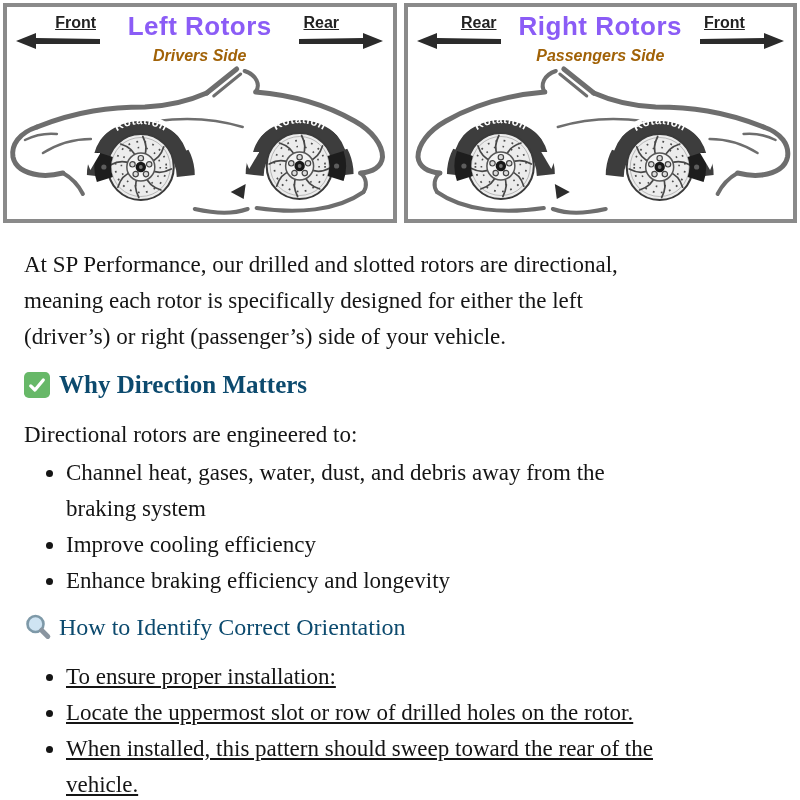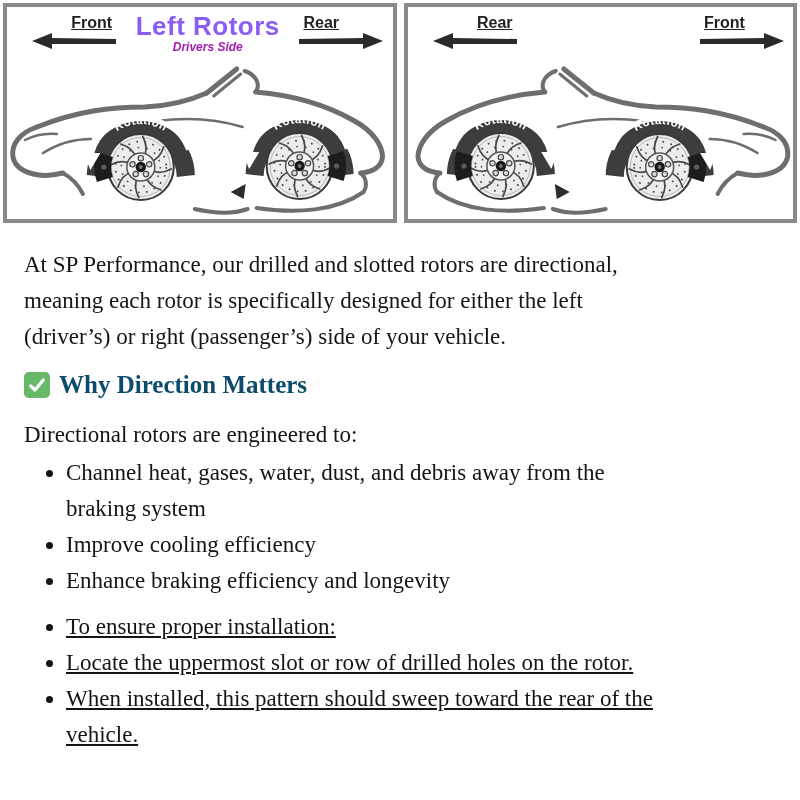--- a/index.html
+++ b/index.html
@@ -18,21 +18,20 @@
     gap: 7px;
     padding: 3px 3px 0 3px;
   }
   .panel {
     flex: 1;
     height: 220px;
     border: 4px solid #8a8a8a;
     background: #fff;
     position: relative;
     overflow: hidden;
-    padding-left: 16px;
   }
   .panel-head {
     display: flex;
     justify-content: space-between;
     align-items: flex-start;
     padding: 5px 9px 0 9px;
   }
   .dir {
     display: flex;
     flex-direction: column;
@@ -53,23 +52,23 @@
     font-weight: bold;
     font-size: 26px;
     line-height: 1.0;
     color: #8b5cf6;
     letter-spacing: 0.5px;
   }
   .panel-subtitle {
     font-family: "Liberation Sans", sans-serif;
     font-weight: bold;
     font-style: italic;
-    font-size: 12px;
-    color: #a21caf;
-    margin-top: 1px;
+    font-size: 16px;
+    color: #a16207;
+    margin-top: 8px;
   }
   .car-svg { position: absolute; left: 0; bottom: 0; width: 100%; height: 158px; }
 
   
   article { padding: 24px 24px 0 24px; font-size: 23px; line-height: 36px; }
   .intro { margin: 0 0 12px 0; white-space: pre-line; }
   .sec-head {
     display: flex; align-items: center; gap: 9px;
     font-size: 25px; font-weight: bold; color: #0c4a6e;
     margin: 0 0 14px 0; line-height: 36px;
@@ -191,20 +190,24 @@
   </section>
 
   <section class="panel">
     <div class="panel-head">
       <div class="dir dir-left">
         <span>Rear</span>
         <svg width="84" height="18" viewBox="0 0 84 18">
           <polygon points="0,9 20,1 20,6 84,7 84,12 20,12 20,17" fill="#2b2b2b"></polygon>
         </svg>
       </div>
+      <div class="title-block">
+        <div class="panel-title">Right Rotors</div>
+        <div class="panel-subtitle">Passengers Side</div>
+      </div>
       <div class="dir dir-right">
         <span>Front</span>
         <svg width="84" height="18" viewBox="0 0 84 18">
           <polygon points="84,9 64,1 64,6 0,7 0,12 64,12 64,17" fill="#2b2b2b"></polygon>
         </svg>
       </div>
     </div>
     <svg class="car-svg" viewBox="0 0 386 158" preserveAspectRatio="none">
       <use href="#car-art" transform="translate(386 0) scale(-1 1)"></use>
       <defs>
@@ -241,20 +244,29 @@
 
   <p class="lead">Directional rotors are engineered to:</p>
 
   <ul>
     <li>Channel heat, gases, water, dust, and debris away from the
 braking system</li>
     <li>Improve cooling efficiency</li>
     <li>Enhance braking efficiency and longevity</li>
   </ul>
 
+  <h2 class="sec-head plain">
+    <span class="emoji">
+      <svg width="28" height="28" viewBox="0 0 28 28">
+        <circle cx="11.5" cy="11" r="8" fill="#cfe4f3" stroke="#7e99a8" stroke-width="2.6"></circle>
+        <line x1="17.6" y1="17.2" x2="23.8" y2="23.4" stroke="#8a95a0" stroke-width="5" stroke-linecap="round"></line>
+      </svg>
+    </span>
+    <span>How to Identify Correct Orientation</span>
+  </h2>
 
   <ul class="last">
     <li>To ensure proper installation:</li>
     <li>Locate the uppermost slot or row of drilled holes on the rotor.</li>
     <li>When installed, this pattern should sweep toward the rear of the
 vehicle.</li>
   </ul>
 
 </article>
 

